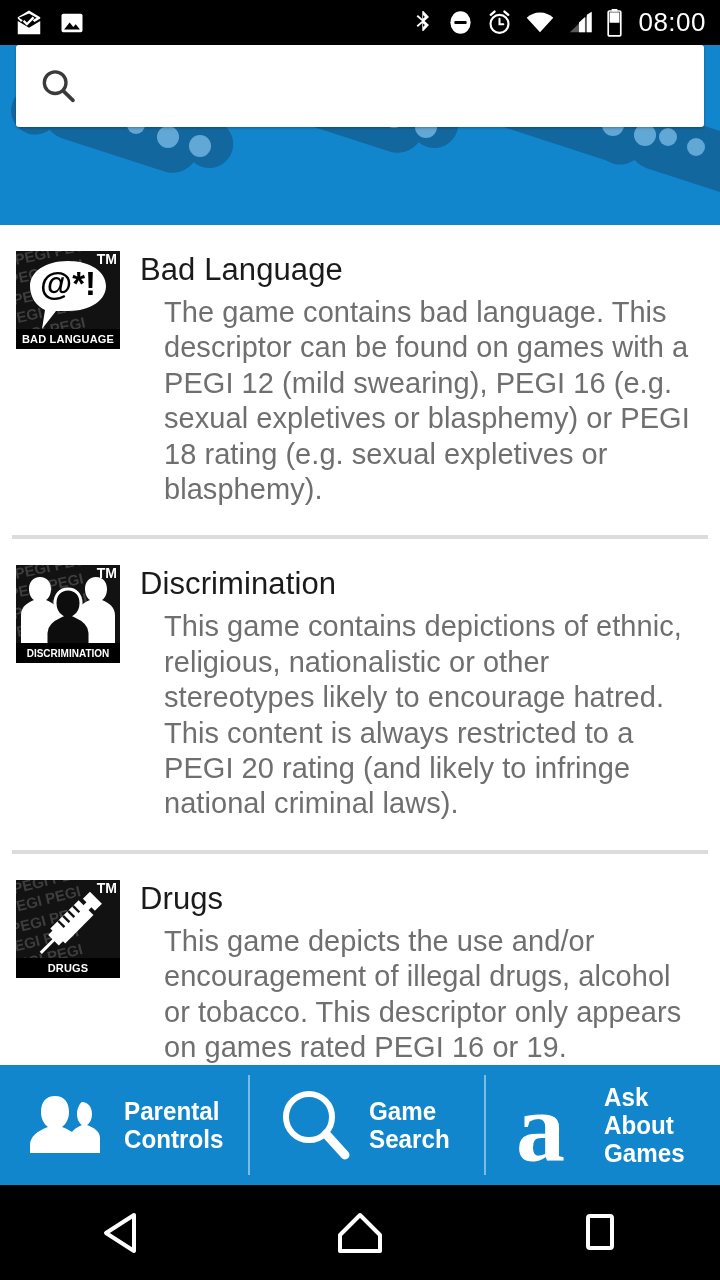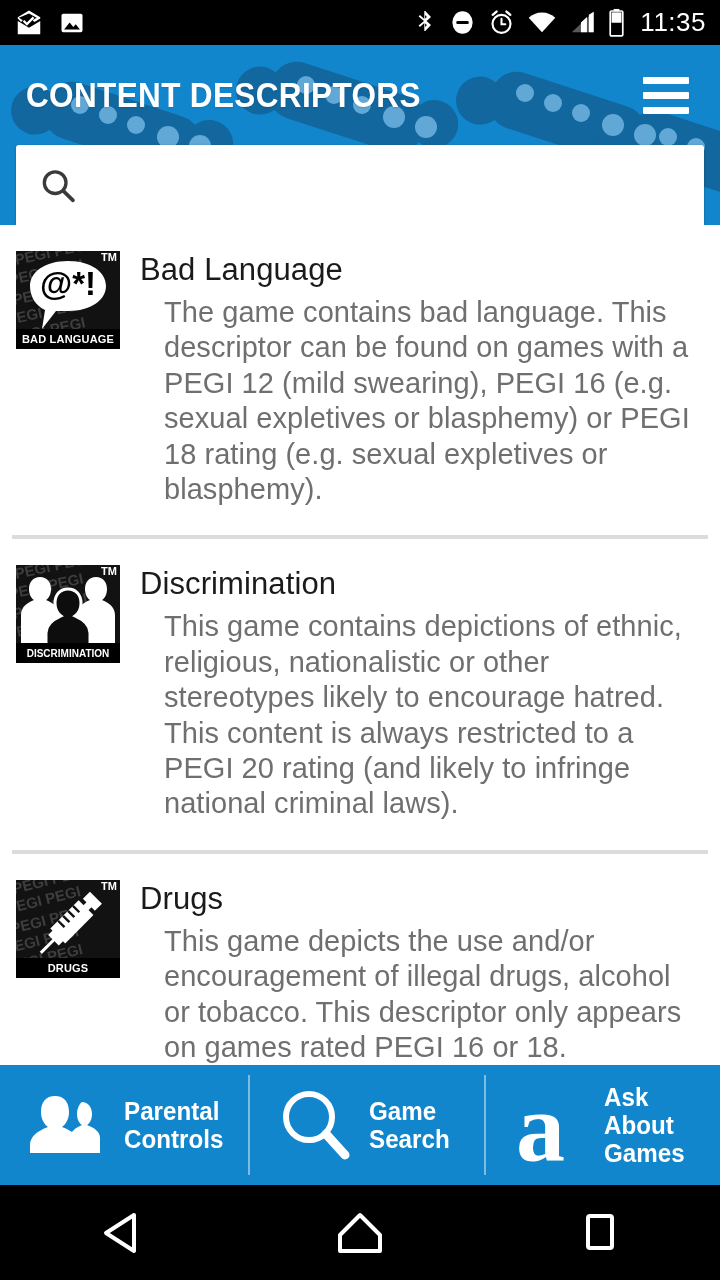--- a/index.html
+++ b/index.html
@@ -69,21 +69,21 @@
   .pegi-tile{ position:absolute; inset:0; }
   .badge-art{ position:absolute; left:0; top:0; width:104px; height:98px; }
   .badge-caption{
     position:absolute; left:0; right:0; bottom:0; height:20px; background:#000;
     color:#fff; font-size:11px; font-weight:bold; letter-spacing:.2px;
     display:flex; align-items:center; justify-content:center;
     font-family:"Liberation Sans", sans-serif;
   }
   .badge-caption.tight{ font-size:10px; letter-spacing:0; }
   .badge-tm{
-    position:absolute; right:3px; top:1px; color:#fff; font-size:11px;
+    position:absolute; right:3px; top:1px; color:#fff; font-size:14px;
     font-weight:bold; line-height:1;
   }
   .item-text{ flex:1; padding-left:20px; padding-top:2px; }
   .item-title{
     font-size:31px; color:#1a1a1a; font-weight:400; line-height:1.1;
     margin-bottom:8px; letter-spacing:.1px;
   }
   .item-desc{
     font-size:29px; color:#6f6f6f; line-height:1.22; letter-spacing:.05px;margin-left:24px;
   }
@@ -150,21 +150,21 @@
       </svg>
       <svg class="sb-ico" width="28" height="27" viewBox="0 0 24 24">
         <path fill="#fff" d="M2 20.7 21.5 2.4v18.3z" opacity=".35"></path>
         <path fill="#fff" d="M10.2 20.7V12l5.3-5v13.7zM17.2 20.7V5.2l4.3-2.8v18.3z"></path>
       </svg>
       <svg class="sb-ico" width="15" height="29" viewBox="0 0 12 24">
         <rect x="3.6" y="0.8" width="4.8" height="2" fill="#fff"></rect>
         <rect x="0.8" y="2.5" width="10.4" height="20.6" rx="1" fill="none" stroke="#fff" stroke-width="1.4"></rect>
         <rect x="1.9" y="3.6" width="8.2" height="8.6" fill="#fff"></rect>
       </svg>
-      <span class="sb-clock">11:35</span>
+      <span class="sb-clock">08:00</span>
     </div>
   </div>
 
   <div class="header">
     <svg class="header-pattern" width="720" height="180" viewBox="0 0 720 180" preserveAspectRatio="none">
       <rect width="720" height="180" fill="#1286cd"></rect>
       <g fill="#12679e">
         <g transform="translate(55,30) rotate(18)">
           <rect x="0" y="0" width="160" height="58" rx="26"></rect>
           <circle cx="-8" cy="40" r="24"></circle>
@@ -199,28 +199,20 @@
         <circle cx="525" cy="48" r="9"></circle>
           <circle cx="553" cy="58" r="9"></circle>
           <circle cx="581" cy="68" r="9"></circle>
         <circle cx="613" cy="80" r="11"></circle>
           <circle cx="645" cy="90" r="11"></circle>
         <circle cx="668" cy="92" r="9"></circle>
           <circle cx="696" cy="102" r="9"></circle>
       </g>
     </svg>
 
-    <div class="header-row">
-      <div class="app-title">CONTENT DESCRIPTORS</div>
-      <div class="menu-btn">
-        <i></i>
-        <i></i>
-        <i></i>
-      </div>
-    </div>
 
     <div class="searchbar">
       <svg class="search-icon" width="40" height="40" viewBox="0 0 24 24">
         <circle cx="10.3" cy="10" r="6.5" fill="none" stroke="#3a3a3a" stroke-width="2"></circle>
         <path d="M15.3 15.1 21 20.6" stroke="#3a3a3a" stroke-width="2.2" stroke-linecap="round"></path>
       </svg>
     </div>
   </div>
 
   <div class="list">
@@ -299,21 +291,21 @@
             <g stroke="#121212" stroke-width="2.4">
               <path d="M42 28h9M42 35h9M42 42h9M42 49h9"></path>
             </g>
           </g>
         </svg>
         <div class="badge-tm">TM</div>
         <div class="badge-caption">DRUGS</div>
       </div>
       <div class="item-text">
         <div class="item-title">Drugs</div>
-        <div class="item-desc">This game depicts the use and/or encouragement of illegal drugs, alcohol or tobacco. This descriptor only appears on games rated PEGI 16 or 18.</div>
+        <div class="item-desc">This game depicts the use and/or encouragement of illegal drugs, alcohol or tobacco. This descriptor only appears on games rated PEGI 16 or 19.</div>
       </div>
     </div>
 
   </div>
 
   <div class="bottomnav">
 
     <div class="bn-cell">
       <svg class="bn-ico" width="80" height="74" viewBox="0 0 80 74">
         <path fill="#fff" d="M52 14c6 0 10 5 10 12 0 5-2 9-5 11 8 3 13 7 13 13v15H40V50c0-6 5-10 12-13-3-2-5-6-5-11 0-7 4-12 5-12z"></path>

